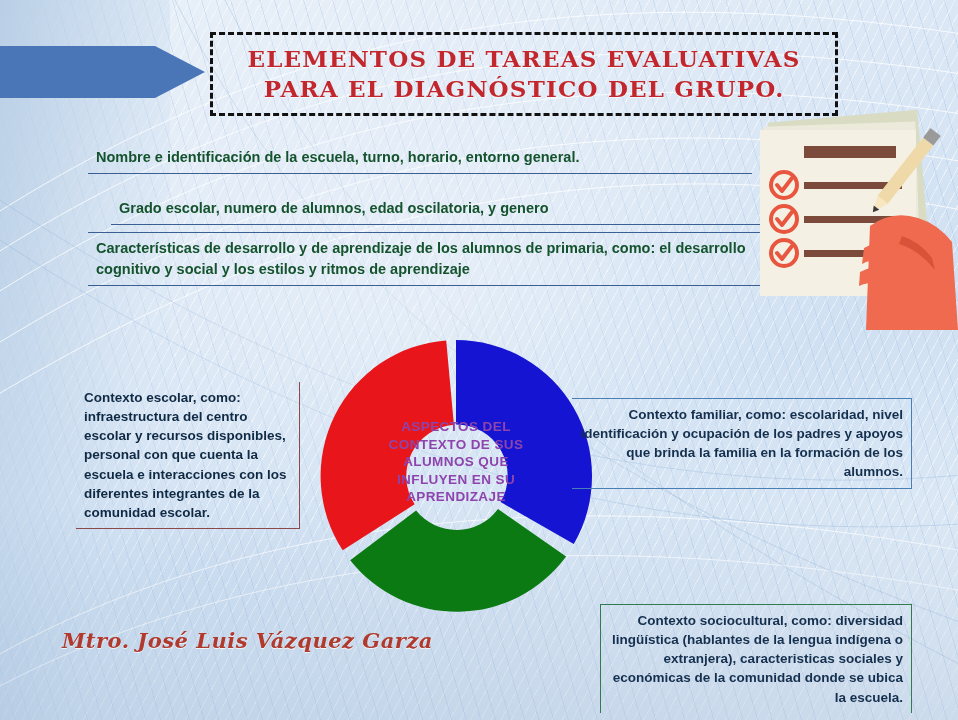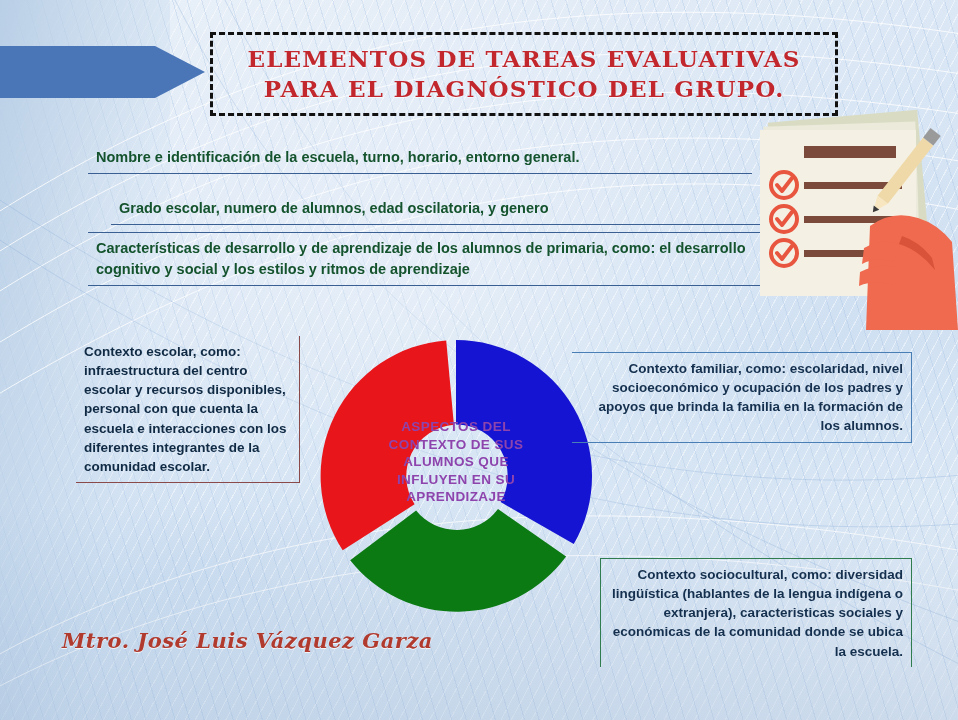--- a/index.html
+++ b/index.html
@@ -97,20 +97,21 @@
     color:#8e44ad;letter-spacing:.4px;
   }
 
   
   .callout{
     position:absolute;
     font-size:13.5px;font-weight:bold;line-height:1.42;
     color:#15304e;
     box-sizing:border-box;
     padding:6px 8px;
+    margin-top:46px;
   }
   .c-left{
     left:76px;top:336px;width:224px;
     border-bottom:1px solid #8a4a4a;border-right:1px solid #8a4a4a;
     color:#102a44;
   }
   .c-right-top{
     left:572px;top:352px;width:340px;text-align:right;
     border-top:1px solid #4a7fb5;border-right:1px solid #4a7fb5;border-bottom:1px solid #4a7fb5;
   }
@@ -214,16 +215,16 @@
 
     <path d="M 256.1 226.6 A 136 136 0 0 1 40.2 230.3 L 106.1 180.5 A 51.6 51.6 0 0 0 188.0 179.1 Z" fill="#0b7a13"></path>
 
     <path d="M 32.7 220.3 A 136 136 0 0 1 136.2 10.4 L 143.9 94.7 A 51.6 51.6 0 0 0 104.6 174.3 Z" fill="#e8151b"></path>
     <circle cx="146" cy="146" r="52" fill="#f1f4f8" opacity="0.0"></circle>
   </svg>
   <div class="donut-label">ASPECTOS DEL CONTEXTO DE SUS ALUMNOS QUE INFLUYEN EN SU APRENDIZAJE</div>
 </div>
 
 <div class="callout c-left">Contexto escolar, como: infraestructura del centro escolar y recursos disponibles, personal con que cuenta la escuela e interacciones con los diferentes integrantes de la comunidad escolar.</div>
-<div class="callout c-right-top">Contexto familiar, como: escolaridad, nivel socioeconómico y ocupación de los padres y apoyos que brinda la familia en la formación de los alumnos.</div>
+<div class="callout c-right-top">Contexto familiar, como: escolaridad, nivel identificación y ocupación de los padres y apoyos que brinda la familia en la formación de los alumnos.</div>
 <div class="callout c-right-bottom">Contexto sociocultural, como: diversidad lingüística (hablantes de la lengua indígena o extranjera), caracteristicas sociales y económicas de la comunidad donde se ubica la escuela.</div>
 
 <div class="signature">Mtro. José Luis Vázquez Garza</div>
 
 </body></html>

